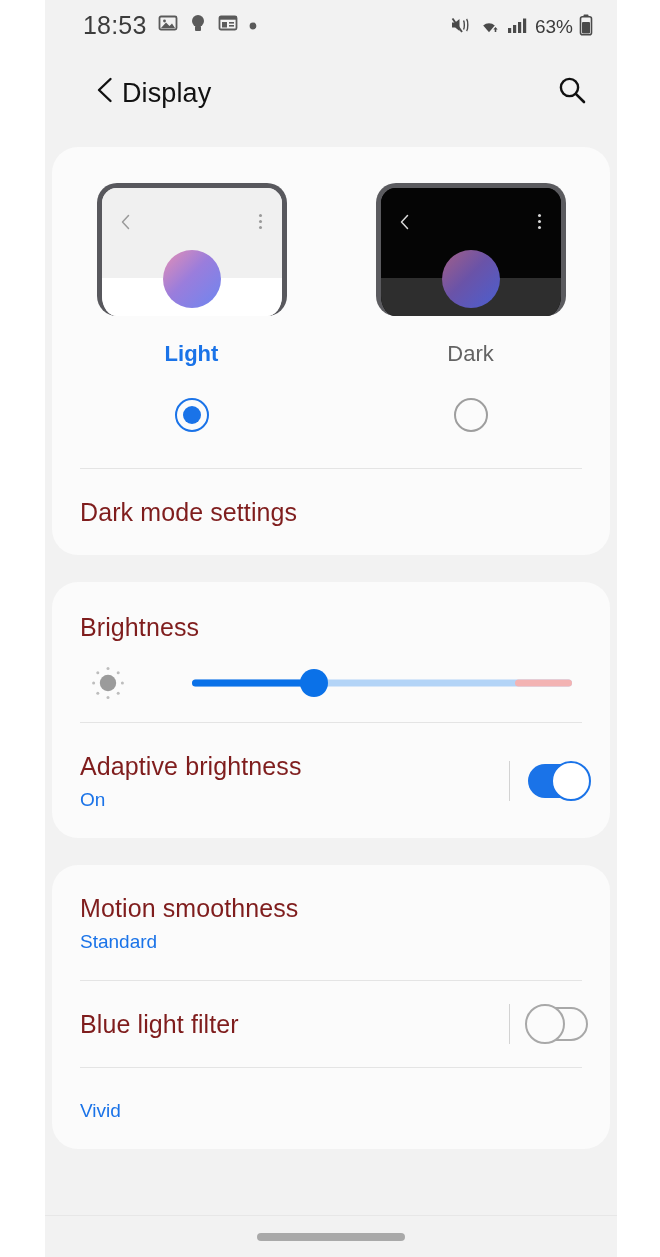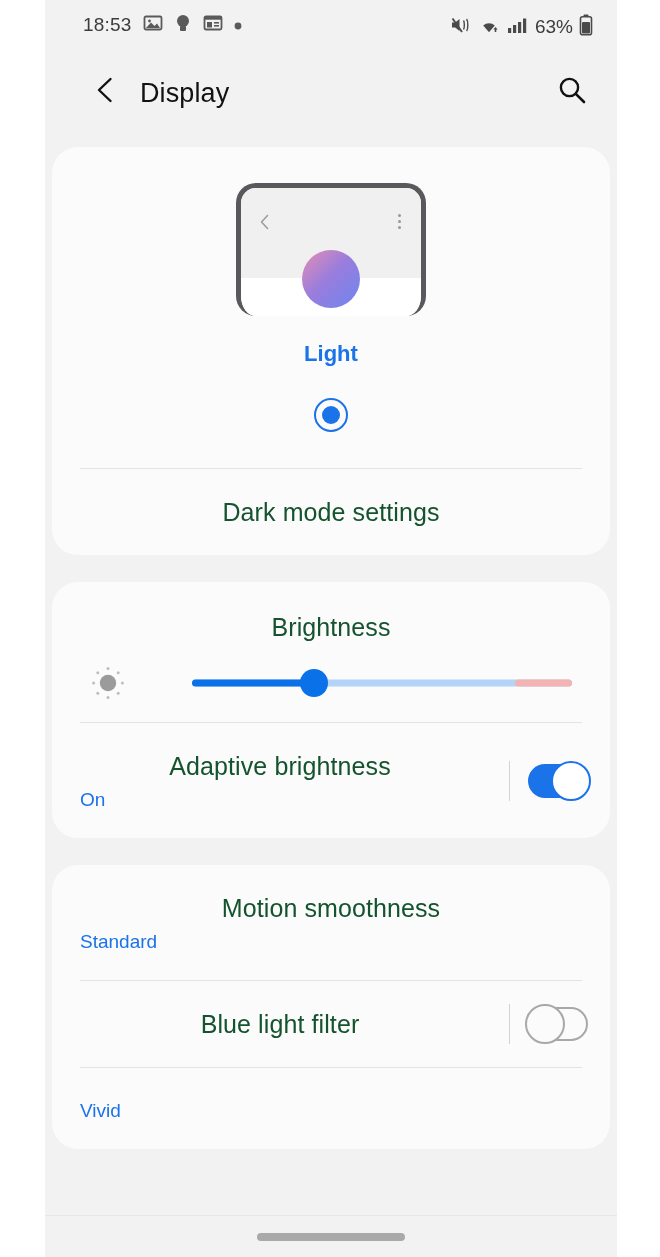--- a/index.html
+++ b/index.html
@@ -16,38 +16,38 @@
   }
 
   
   .statusbar {
     position:relative; height:52px; width:100%;
   }
   .sb-left {
     position:absolute; left:38px; top:12px;
     display:flex; align-items:center; gap:11px;
   }
-  .sb-time { font-size:19px; color:#3c3c3c; letter-spacing:.2px; line-height:26px; }
+  .sb-time { font-size:25px; color:#3c3c3c; letter-spacing:.2px; line-height:26px; }
   .sb-right {
     position:absolute; right:24px; top:14px;
     display:flex; align-items:center; gap:6px;
   }
   .sb-batt-text { font-size:19px; color:#3c3c3c; line-height:24px; }
   .ic { display:block; }
 
   
   .header {
     position:relative; height:78px;
   }
   .back-btn {
     position:absolute; left:38px; top:17px; width:46px; height:46px;
     display:flex; align-items:center; justify-content:center; cursor:pointer;
   }
   .page-title {
-    position:absolute; left:95px; top:22px;
+    position:absolute; left:77px; top:22px;
     font-size:27px; color:#121212; line-height:38px; letter-spacing:.1px;
   }
   .search-btn {
     position:absolute; right:22px; top:17px; width:46px; height:46px;
     display:flex; align-items:center; justify-content:center; cursor:pointer;
   }
 
   
   .card {
     margin:0 7px 27px 7px;
@@ -105,21 +105,21 @@
   .radio.off { border:2px solid #9e9e9e; }
 
   .theme-bottom-pad { height:32px; }
 
   
   .item {
     position:relative; padding:26px 28px 26px 28px;
     cursor:pointer;
   }
   .item-title {
-    font-size:25px; color:#14532d; line-height:34px; letter-spacing:.1px;text-align:center;
+    font-size:25px; color:#7f1d1d; line-height:34px; letter-spacing:.1px;
   }
   .item-sub-blue {
     margin-top:4px; font-size:19px; color:#1a73e8; line-height:25px;
   }
   .item-sub-gray {
     margin-top:6px; font-size:19px; color:#8c8c8c; line-height:27px; max-width:375px;
   }
   .item.with-toggle { padding-right:130px; }
 
   .sep {
@@ -296,20 +296,39 @@
               <i style="background:#9a9a9a"></i>
           </span>
           <div class="p-orb"></div>
         </div>
         <div class="theme-label sel">Light</div>
         <div class="radio on">
             <i></i>
           </div>
       </div>
 
+      <div class="theme-col">
+        <div class="phone dark">
+          <div class="p-top"></div>
+          <div class="p-bot"></div>
+          <span class="p-chev">
+            <svg width="11" height="16" viewBox="0 0 11 16">
+              <path d="M8.5 1.5 L2.5 8 L8.5 14.5" fill="none" stroke="#d8d8d8" stroke-width="1.5" stroke-linecap="round" stroke-linejoin="round"></path>
+            </svg>
+          </span>
+          <span class="p-dots">
+            <i style="background:#d8d8d8"></i>
+              <i style="background:#d8d8d8"></i>
+              <i style="background:#d8d8d8"></i>
+          </span>
+          <div class="p-orb"></div>
+        </div>
+        <div class="theme-label unsel">Dark</div>
+        <div class="radio off"></div>
+      </div>
 
     </div>
 
     <div class="theme-bottom-pad"></div>
     <div class="divider"></div>
 
     <div class="item">
       <div class="item-title">Dark mode settings</div>
     </div>
   </div>

